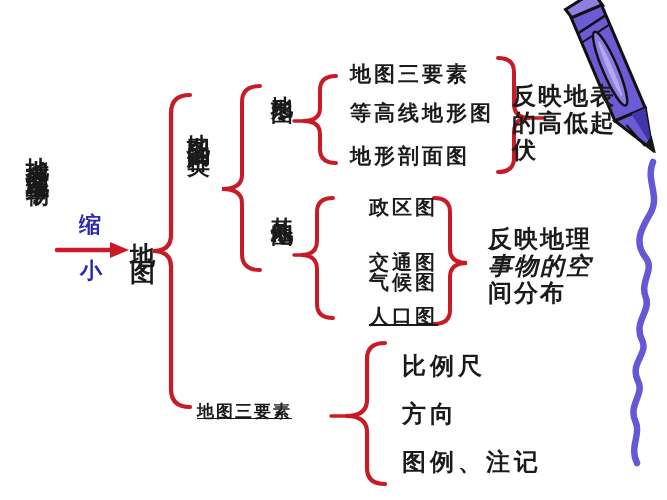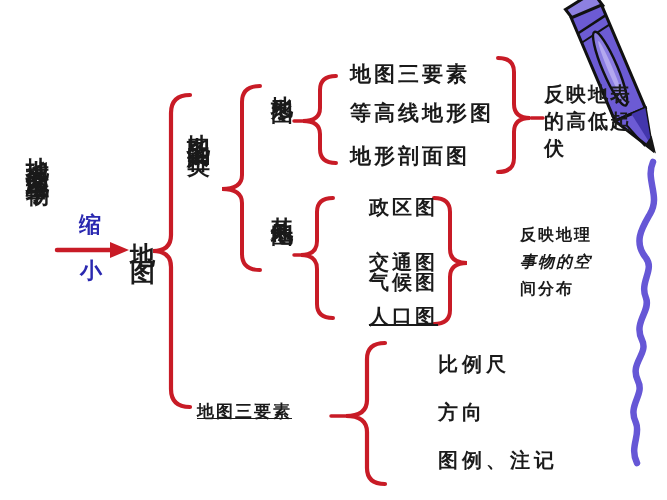--- a/index.html
+++ b/index.html
@@ -29,35 +29,35 @@
   .shrink-top{left:79px;top:214px;font-size:22px;}
   .shrink-bottom{left:80px;top:260px;font-size:22px;}
   .map{left:130px;top:221px;font-size:25px;letter-spacing:21px;}
   .map-kinds{left:187px;top:115px;font-size:23px;letter-spacing:5px;}
   .topo-map{left:271px;top:78px;font-size:22px;letter-spacing:4px;}
   .other-maps{left:271px;top:199px;font-size:22px;letter-spacing:3px;}
   .topo-item{left:350px;font-size:21px;letter-spacing:3px;}
   .topo-item.i0{top:64px;}
   .topo-item.i1{top:103px;}
   .topo-item.i2{top:146px;}
-  .topo-note{left:544px;font-size:20px;letter-spacing:2px;}
+  .topo-note{left:512px;font-size:24px;letter-spacing:2px;}
   .topo-note.i0{top:84px;}
   .topo-note.i1{top:111px;}
   .topo-note.i2{top:138px;}
   .other-item{left:369px;font-size:20px;letter-spacing:3px;}
   .other-item.i0{top:197px;}
   .other-item.i1{top:235px;margin-top:17px;}
   .other-item.i2{top:272px;}
   .other-item.i3{top:306px;text-decoration:underline;}
-  .other-note{left:520px;font-size:16px;letter-spacing:2px;}
+  .other-note{left:488px;font-size:24px;letter-spacing:2px;}
   .other-note.i0{top:227px;}
   .other-note.i1{top:254px;font-style:italic;}
   .other-note.i2{top:281px;}
   .three-elements{left:197px;top:403px;font-size:17px;letter-spacing:2px;text-decoration:underline;}
-  .element-item{left:402px;font-size:20px;letter-spacing:4px;margin-left:36px;}
+  .element-item{left:402px;font-size:24px;letter-spacing:4px;}
   .element-item.i0{top:354px;}
   .element-item.i1{top:402px;}
   .element-item.i2{top:450px;}
 </style>
 </head>
 <body>
 
 <div class="stage">
 
   <svg class="overlay" viewBox="0 0 667 500" aria-hidden="true">

